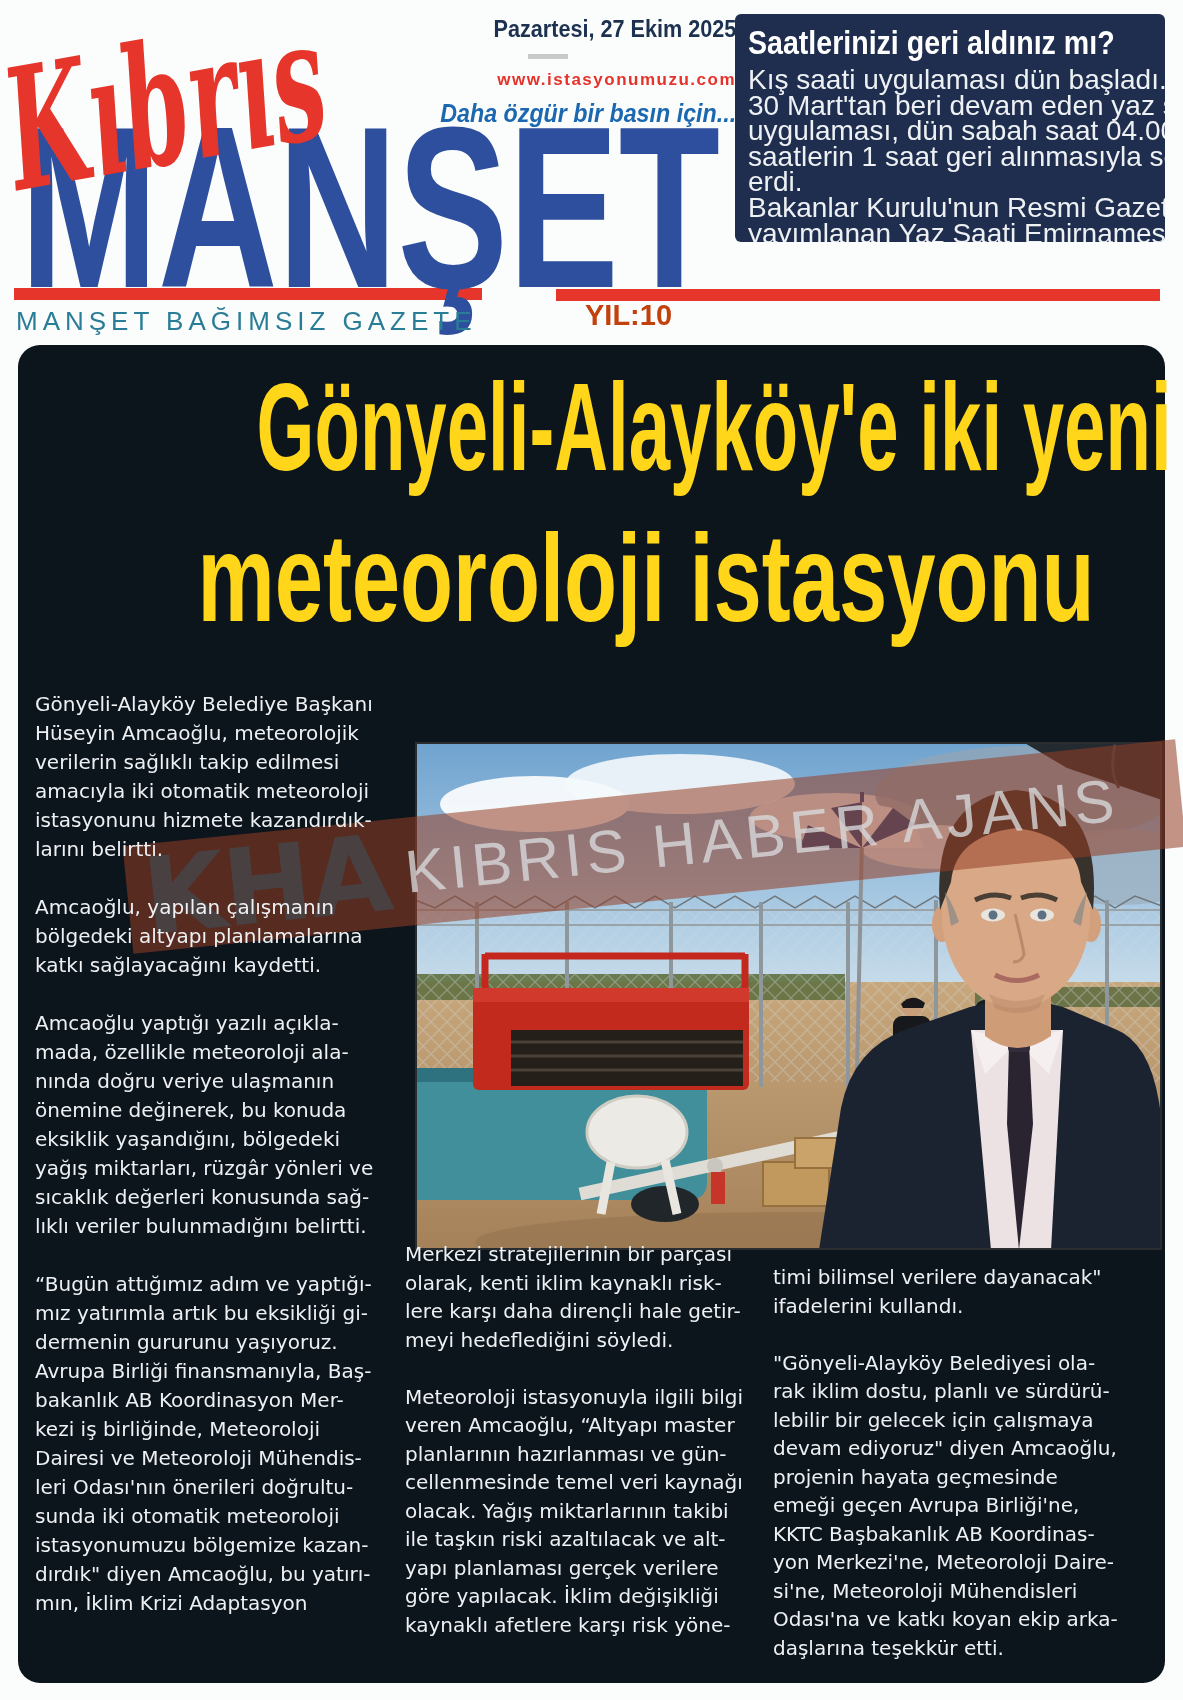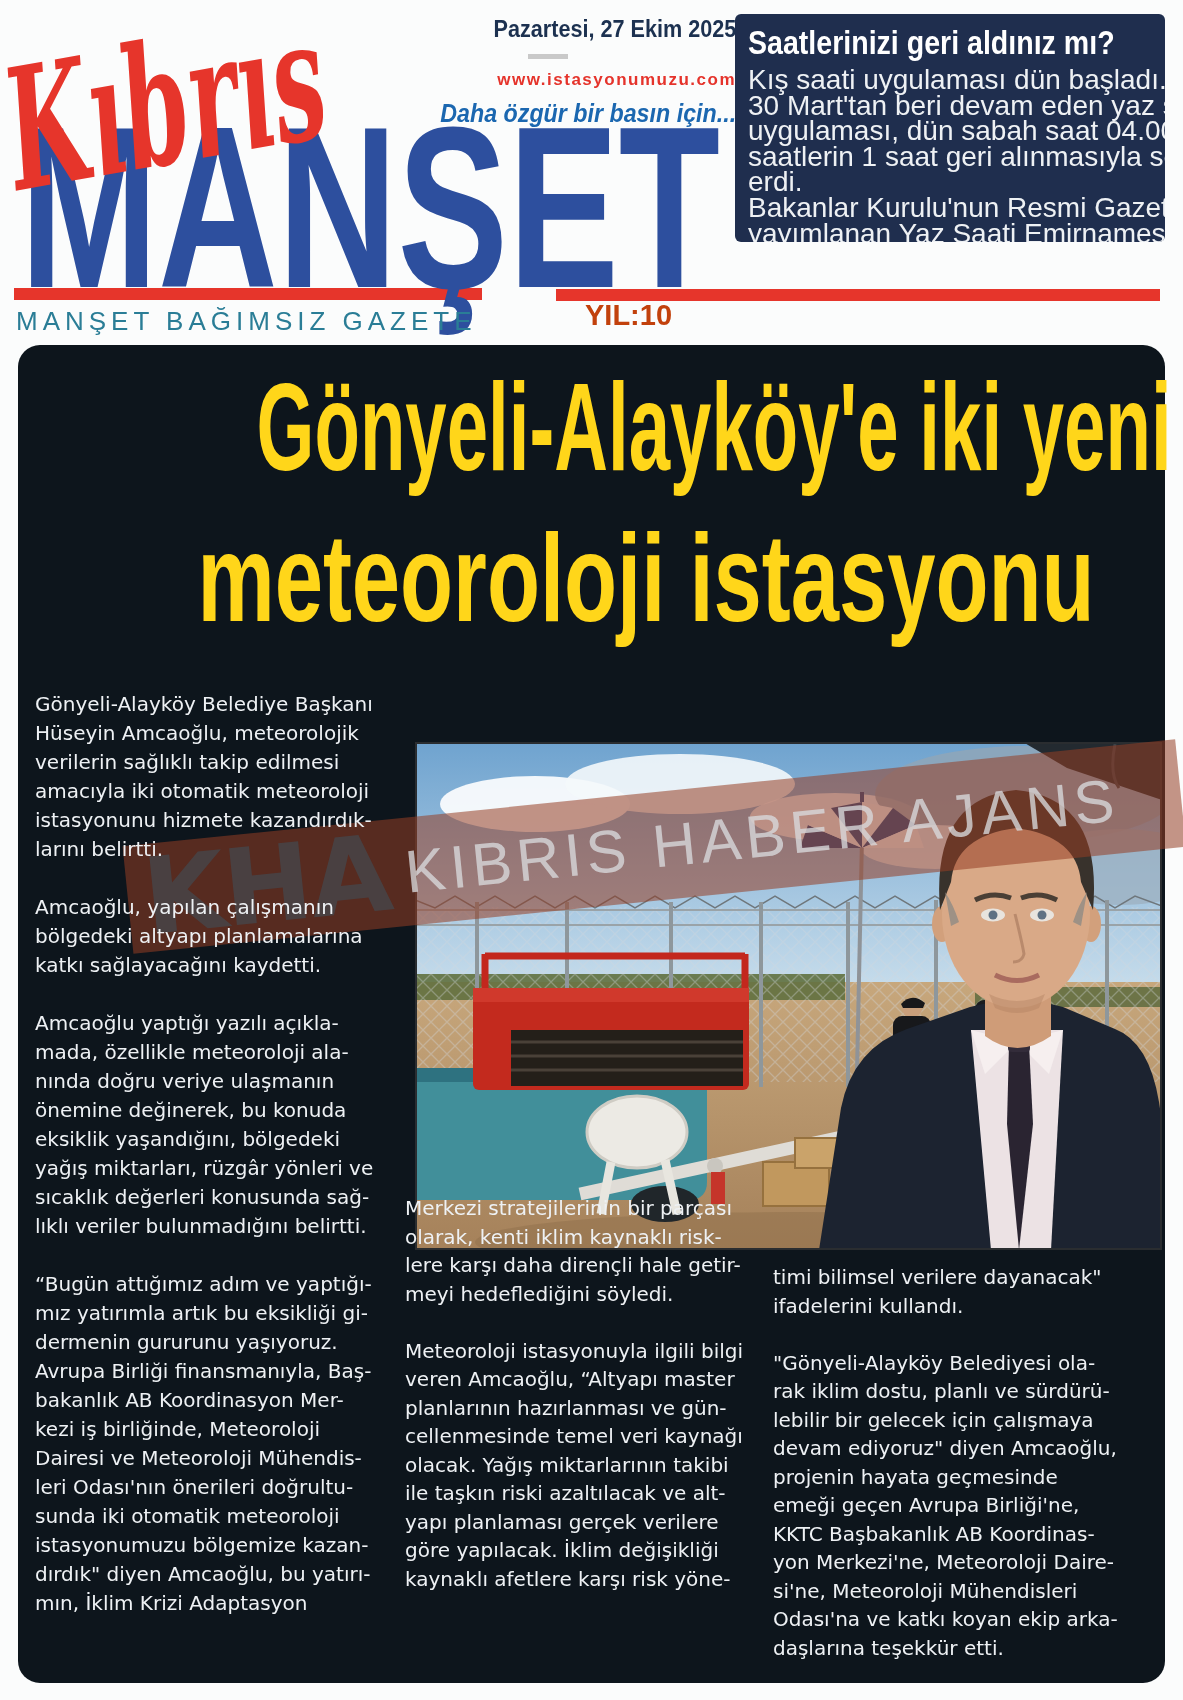--- a/index.html
+++ b/index.html
@@ -31,21 +31,21 @@
   
   .mainbox{position:absolute;left:18px;top:345px;width:1147px;height:1338px;background:#0d151c;
            border-radius:22px;z-index:1;}
   .headline{position:absolute;left:0;top:352px;width:1183px;text-align:center;z-index:2;
             color:#ffd61a;font-family:"Liberation Sans",sans-serif;font-weight:bold;padding-left:20px;}
   .hl1{font-size:124px;line-height:150px;transform:scaleX(.60);transform-origin:center;white-space:pre;}
   .hl2{font-size:124px;line-height:152px;transform:scaleX(.70);transform-origin:center;white-space:pre;}
   
   .col{position:absolute;z-index:3;color:#eef1f4;font-size:20px;line-height:29px;white-space:pre;}
   .colL{left:35px;top:690px;width:368px;}
-  .colM{left:405px;top:1194px;width:370px;line-height:28.5px;}
+  .colM{left:405px;top:1240px;width:370px;line-height:28.5px;}
   .colR{left:773px;top:1263px;width:385px;line-height:28.5px;}
   
   .photo{position:absolute;left:415px;top:742px;width:747px;height:508px;z-index:1;}
   .watermark{position:absolute;left:128px;top:846px;width:1058px;height:108px;z-index:2;
              transform:rotate(-5.8deg);transform-origin:left center;
              background:rgba(150,62,36,.55);display:flex;align-items:center;overflow:visible;}
   .wm-logo{font:bold 106px "DejaVu Sans",sans-serif;color:rgba(70,68,72,.85);margin-left:16px;
            letter-spacing:-2px;line-height:1;}
   .wm-text{font-family:"Liberation Sans",sans-serif;font-size:60px;color:rgba(216,218,221,.78);
            letter-spacing:5px;margin-left:16px;white-space:pre;}

